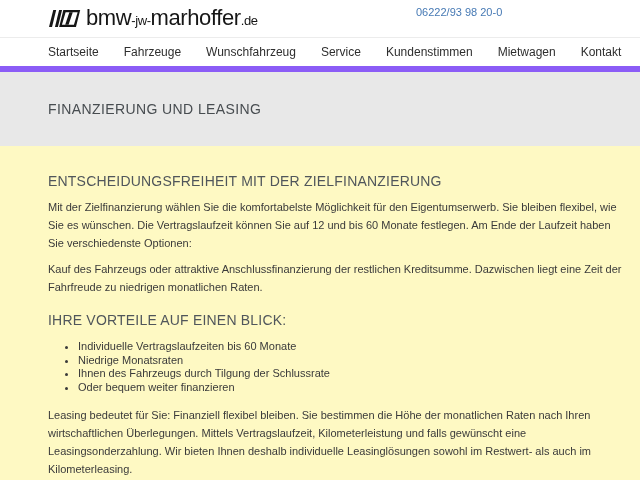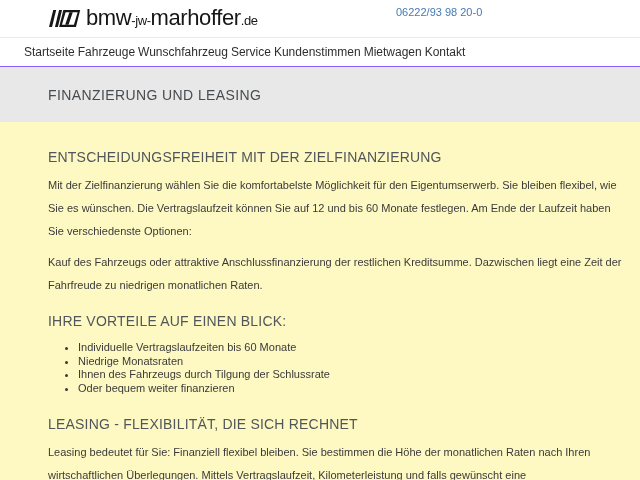--- a/index.html
+++ b/index.html
@@ -15,54 +15,54 @@
     height:38px;display:flex;align-items:center;
     padding-left:44px;position:relative;background:#fff;
     border-bottom:1px solid #ececec;box-sizing:border-box;
   }
   .logo{display:flex;align-items:center;cursor:pointer;text-decoration:none;color:#161616;}
   .logo-icon{width:37px;height:21px;margin-right:5px;display:block;}
   .logo-text{white-space:nowrap;letter-spacing:-0.4px;line-height:21px;}
   .logo-big{font-size:22px;color:#161616;}
   .logo-small{font-size:13px;color:#161616;}
   .phones{
-    position:absolute;left:396px;top:5px;
+    position:absolute;left:416px;top:5px;
     font-size:11px;line-height:14px;color:#4679b4;text-align:left;
   }
   .phones a{color:#4679b4;text-decoration:none;display:block;}
   .phones a.phone2{padding-left:7px;}
 
   
   .navbar{
     height:28px;display:flex;align-items:center;
-    padding-left:24px;gap:3px;background:#fff;box-sizing:border-box;
+    padding-left:48px;gap:25px;background:#fff;box-sizing:border-box;
   }
   .navbar a{
     font-size:12px;color:#2e2e2e;text-decoration:none;white-space:nowrap;
   }
 
   
   .banner{
-    height:56px;background:#e8e8e8;border-top:1px solid #8b5cf6;
+    height:80px;background:#e8e8e8;border-top:6px solid #8b5cf6;
     display:flex;align-items:center;padding-left:48px;box-sizing:border-box;
   }
   .banner-title{
     font-size:14px;color:#474c50;letter-spacing:0.4px;font-weight:400;
   }
 
   
   .content{padding:27px 18px 0 48px;}
   .section-heading{
     font-size:14px;font-weight:300;color:#50565b;letter-spacing:0.2px;
     margin:0 0 9px 0;
   }
   .section-heading.mt1{margin-top:16px;}
   .section-heading.mt2{margin-top:21px;}
   .content p{
-    font-size:11px;line-height:23px;color:#3a3a3a;margin:0 0 8px 0;
+    font-size:11px;line-height:18px;color:#3a3a3a;margin:0 0 8px 0;
   }
   ul.benefits{
     margin:12px;padding:0 0 0 18px;
   }
   ul.benefits li{
     font-size:11px;line-height:13.5px;color:#3a3a3a;margin:0;
   }
 </style>
 </head>
 <body>
@@ -106,17 +106,16 @@
     <p>Kauf des Fahrzeugs oder attraktive Anschlussfinanzierung der restlichen Kreditsumme. Dazwischen liegt eine Zeit der Fahrfreude zu niedrigen monatlichen Raten.</p>
 
     <h2 class="section-heading mt1">IHRE VORTEILE AUF EINEN BLICK:</h2>
     <ul class="benefits">
       <li>Individuelle Vertragslaufzeiten bis 60 Monate</li>
       <li>Niedrige Monatsraten</li>
       <li>Ihnen des Fahrzeugs durch Tilgung der Schlussrate</li>
       <li>Oder bequem weiter finanzieren</li>
     </ul>
 
-    <h2 class="section-heading mt2">LEASING - FLEXIBILITÄT, DIE SICH RECHNET</h2>
     <p>Leasing bedeutet für Sie: Finanziell flexibel bleiben. Sie bestimmen die Höhe der monatlichen Raten nach Ihren wirtschaftlichen Überlegungen. Mittels Vertragslaufzeit, Kilometerleistung und falls gewünscht eine Leasingsonderzahlung. Wir bieten Ihnen deshalb individuelle Leasinglösungen sowohl im Restwert- als auch im Kilometerleasing.</p>
 
   </main>
 </div>
 
 </body></html>

